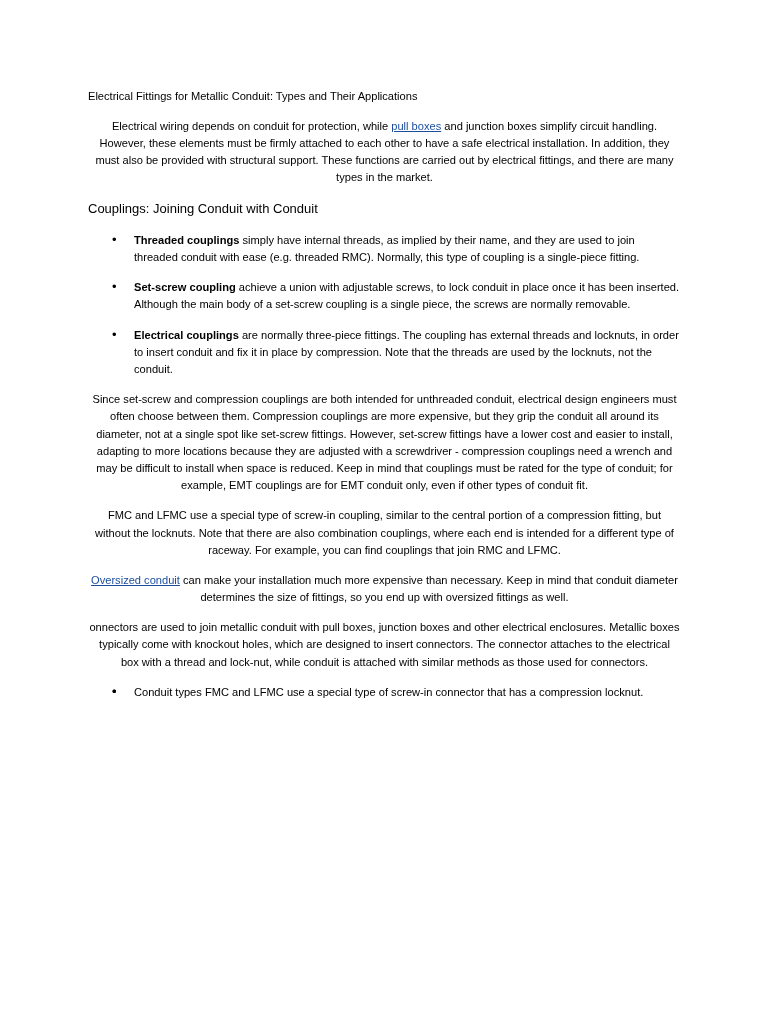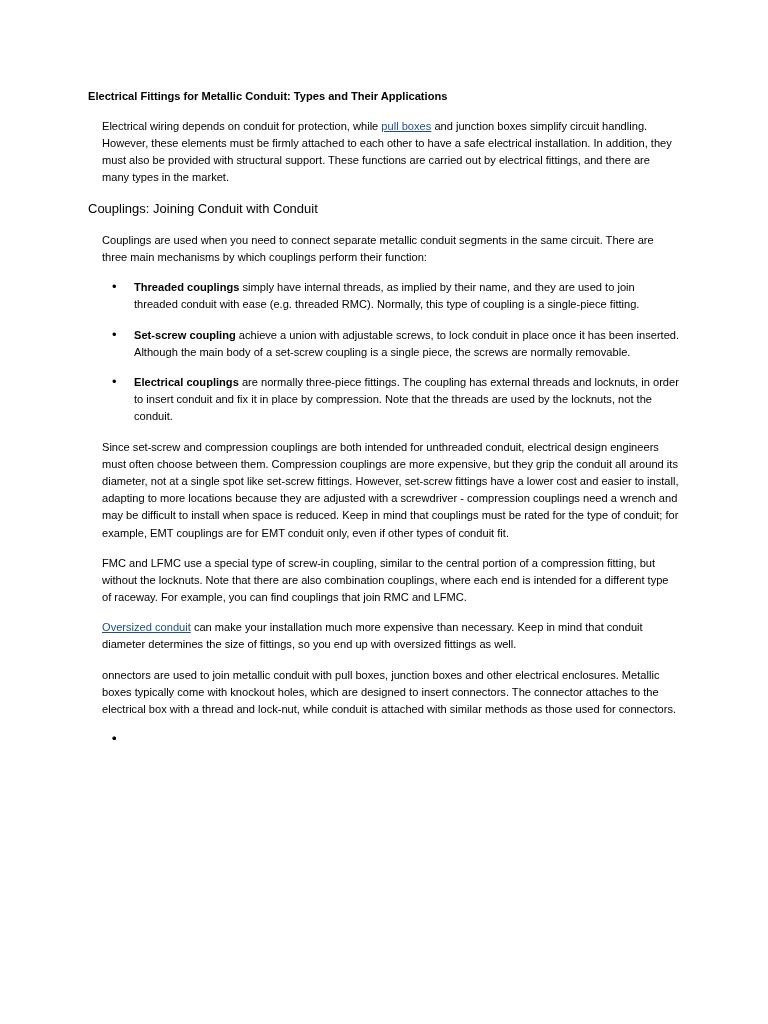--- a/index.html
+++ b/index.html
@@ -20,36 +20,36 @@
     height: 1024px;
     padding: 88px 88px 40px 88px;
     background: #ffffff;
   }
   .doc {
     font-size: 11.1px;
     line-height: 1.55;
   }
   h1.title {
     font-size: 11.1px;
-    font-weight: bold;
+    font-weight: normal;
     margin: 0 0 13px 0;
     line-height: 1.5;
   }
   h2.heading {
     font-size: 13px;
     font-weight: normal;
     margin: 13px 0 13px 0;
     line-height: 1.5;
   }
   h2.heading.bold {
     font-weight: bold;
   }
   p.para {
-    margin: 0 0 13px 14px;
-    text-align: left;
+    margin: 0 0 13px 1px;
+    text-align: center;
   }
   ul.bullets {
     list-style: none;
     margin: 0 0 13px 0;
     padding: 0;
   }
   ul.bullets li {
     position: relative;
     padding-left: 46px;
     margin-bottom: 13px;
@@ -77,21 +77,20 @@
 
 <div class="page">
   <div class="doc">
 
     <h1 class="title">Electrical Fittings for Metallic Conduit: Types and Their Applications</h1>
 
     <p class="para"><span>Electrical wiring depends on conduit for protection, while </span><a class="link" href="#">pull boxes</a><span> and junction boxes simplify circuit handling. However, these elements must be firmly attached to each other to have a safe electrical installation. In addition, they must also be provided with structural support. These functions are carried out by electrical fittings, and there are many types in the market.</span></p>
 
     <h2 class="heading">Couplings: Joining Conduit with Conduit</h2>
 
-    <p class="para">Couplings are used when you need to connect separate metallic conduit segments in the same circuit. There are three main mechanisms by which couplings perform their function:</p>
 
     <ul class="bullets">
       <li>
         <span class="marker">•</span>
         <span class="bold">Threaded couplings</span><span> simply have internal threads, as implied by their name, and they are used to join threaded conduit with ease (e.g. threaded RMC). Normally, this type of coupling is a single-piece fitting.</span>
       </li>
       <li>
         <span class="marker">•</span>
         <span class="bold">Set-screw coupling</span><span> achieve a union with adjustable screws, to lock conduit in place once it has been inserted. Although the main body of a set-screw coupling is a single piece, the screws are normally removable.</span>
       </li>
@@ -109,17 +108,18 @@
 
 
     <p class="para">onnectors are used to join metallic conduit with pull boxes, junction boxes and other electrical enclosures. Metallic boxes typically come with knockout holes, which are designed to insert connectors. The connector attaches to the electrical box with a thread and lock-nut, while conduit is attached with similar methods as those used for connectors.</p>
 
     <ul class="bullets">
       <li>
         <span class="marker">•</span>
       </li>
       <li>
         <span class="marker">•</span>
+        <span>Conduit types FMC and LFMC use a special type of screw-in connector that has a compression locknut.</span>
       </li>
     </ul>
 
   </div>
 </div>
 
 </body></html>

